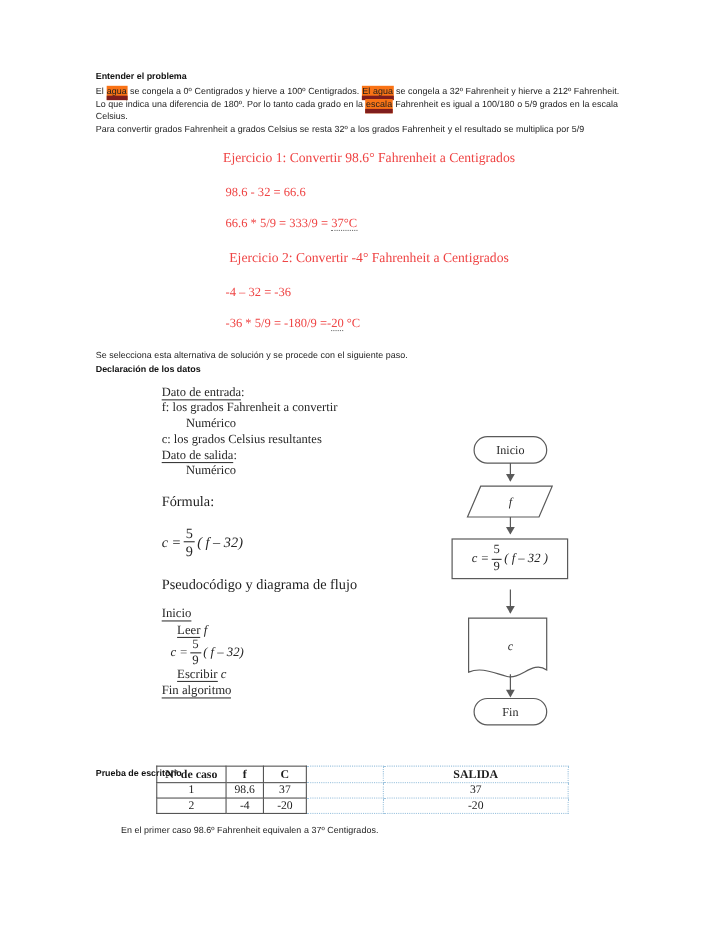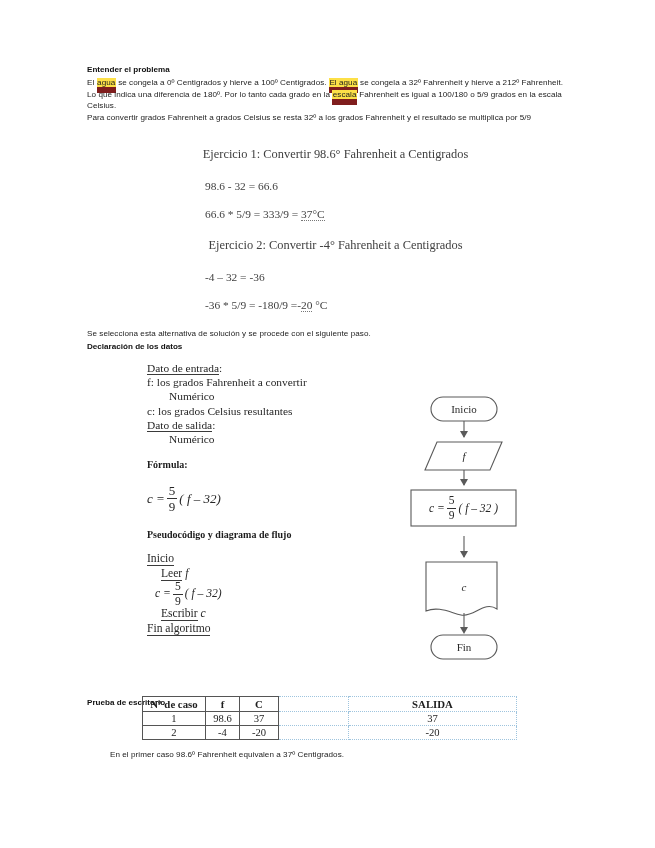--- a/index.html
+++ b/index.html
@@ -37,34 +37,34 @@
     font-weight: bold;
   }
   .bold-head {
     font-family: "Liberation Sans", sans-serif;
     font-size: 8.1px;
     line-height: 12px;
     font-weight: bold;
     color: #111;
   }
   .hl {
-    background: #fde047;
-    border-bottom: 6px solid #7f1d1d;
+    background: #f97316;
+    border-bottom: 4px solid #7f1d1d;
     padding: 0 0.5px;
   }
 
   
   #intro-title { margin: 0 0 1px 0; }
   #intro-para { margin: 0; }
 
   
   .exercises {
-    margin-top: 24px;
-    font-family: "Liberation Serif", serif;
-    color: #404040;
+    margin-top: 13px;
+    font-family: "Liberation Serif", serif;
+    color: #ef4444;
   }
   .ex-title {
     font-size: 12.4px;
     text-align: center;
     margin: 0;
     padding-left: 10px;
   }
   .ex-line {
     font-size: 11.4px;
     margin: 0;
@@ -89,22 +89,22 @@
     line-height: 14.2px;
     color: #262626;
   }
   .datablock .u { border-bottom: 1px solid #3a3a3a; }
   .indent1 { padding-left: 22px; }
 
   .sec-head {
     margin-top: 13px;
     padding-left: 60px;
     font-family: "Liberation Serif", serif;
-    font-size: 10px;
-    font-weight: bold;
+    font-size: 13px;
+    font-weight: normal;
     color: #1c1c1c;
   }
 
   
   .formula {
     font-family: "Liberation Serif", serif;
     font-style: italic;
     color: #262626;
     display: inline-flex;
     align-items: center;

